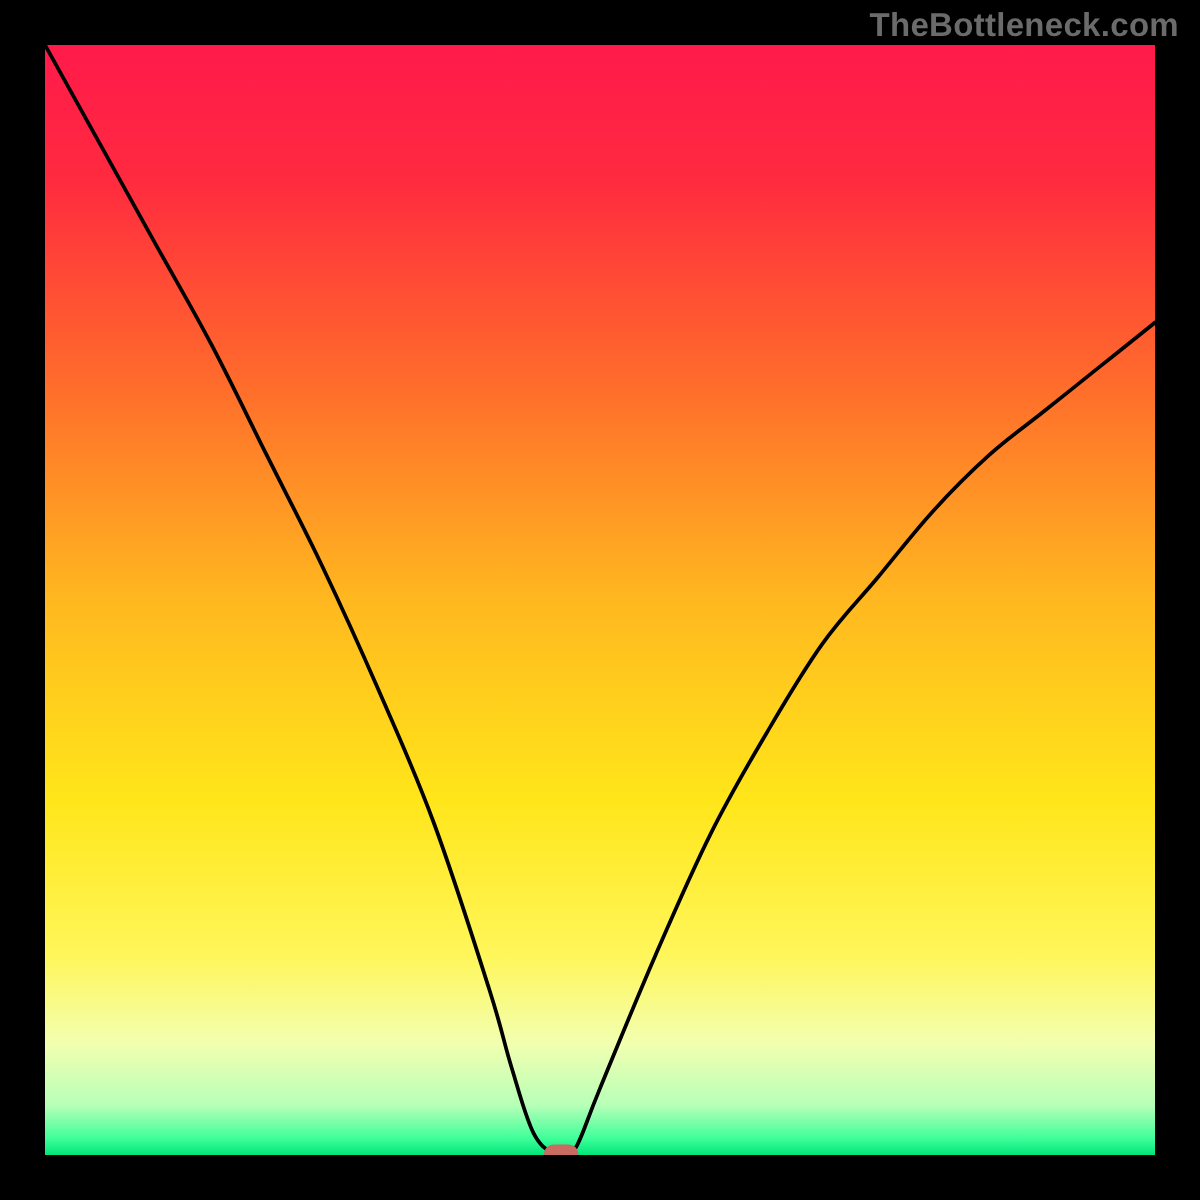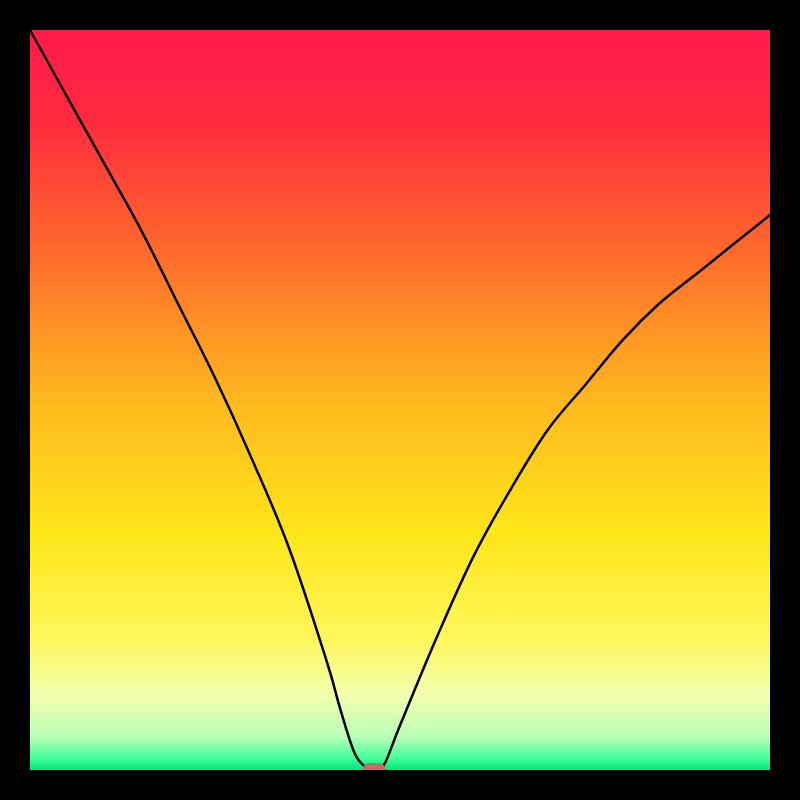--- a/index.html
+++ b/index.html
@@ -29,20 +29,21 @@
   svg {
     position: absolute;
     top: 0;
     left: 0;
   }
 </style>
 </head>
 <body>
 <div class="frame">
 
+<div class="watermark">TheBottleneck.com</div>
 
 <svg id="chart-svg" width="800" height="800" viewBox="0 0 800 800">
   <defs>
     <linearGradient id="bg-grad" x1="0" y1="0" x2="0" y2="1">
           <stop offset="0%" stop-color="#ff1a4b"></stop>
           <stop offset="12%" stop-color="#ff2a3f"></stop>
           <stop offset="30%" stop-color="#ff6a2c"></stop>
           <stop offset="50%" stop-color="#ffb81f"></stop>
           <stop offset="68%" stop-color="#ffe61a"></stop>
           <stop offset="82%" stop-color="#fff65a"></stop>

